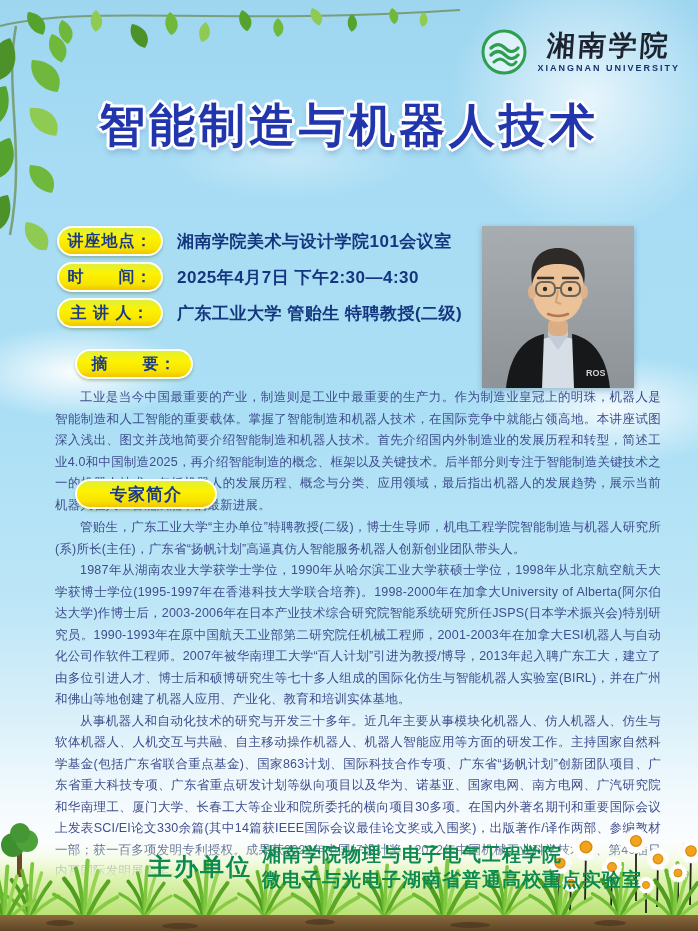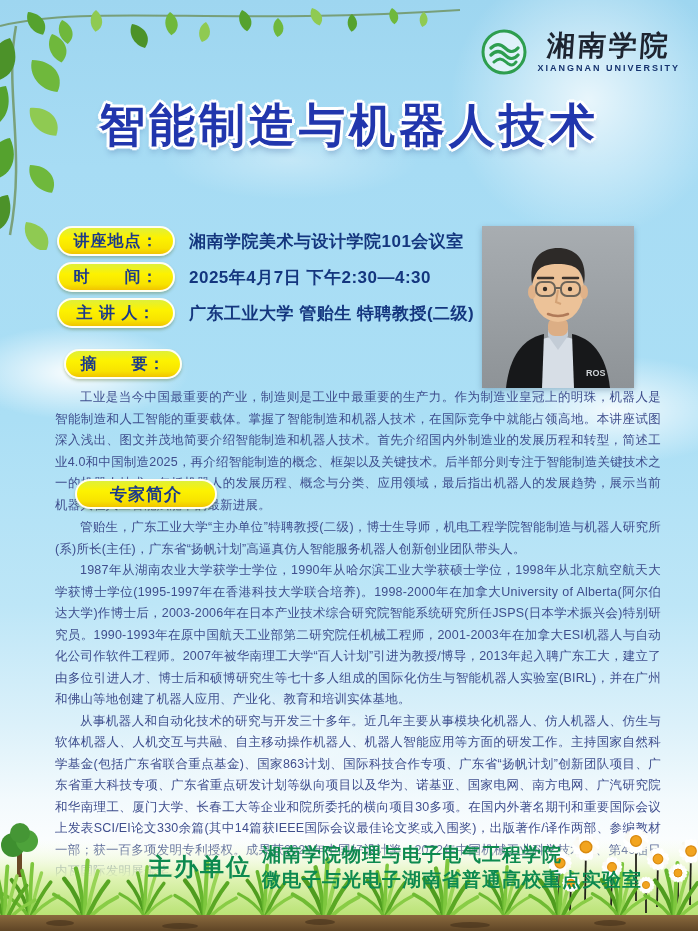--- a/index.html
+++ b/index.html
@@ -22,33 +22,33 @@
     position:absolute; top:95px; left:0; width:100%; text-align:center;
     font-size:46px; font-weight:900; letter-spacing:4px; color:#2136ad;
     text-shadow:-3px 0 0 #fff,3px 0 0 #fff,0 -3px 0 #fff,0 3px 0 #fff,
                 -2px -2px 0 #fff,2px -2px 0 #fff,-2px 2px 0 #fff,2px 2px 0 #fff,
                 0 5px 6px rgba(30,60,130,.35);
   }
   
   .info{position:absolute; left:57px; top:226px;}
   .info-row{display:flex; align-items:center; height:30px; margin-bottom:6px;}
   .pill{
-    width:118px; height:30px; box-sizing:border-box; flex:0 0 auto;
+    width:106px; height:30px; box-sizing:border-box; flex:0 0 auto;
     display:flex; align-items:center; justify-content:center;
     background:linear-gradient(180deg,#dff03a 0%,#fdf200 38%,#f8e300 78%,#f0c400 100%);
     border:2px solid rgba(255,255,255,.95); border-radius:17px;
     box-shadow:0 2px 3px rgba(80,110,40,.35);
     font-size:16px; font-weight:bold; color:#1b3a8a; letter-spacing:1px; white-space:nowrap;
   }
   .info-value{margin-left:14px; font-size:17px; font-weight:bold; color:#14367e; letter-spacing:.5px; white-space:nowrap;}
   
   .photo{position:absolute; left:482px; top:226px; width:152px; height:162px;
     box-shadow:0 2px 6px rgba(60,90,120,.35); background:#9aa0a5;}
   
-  .abstract-pill{position:absolute; left:64px; top:349px; width:118px;}
+  .abstract-pill{position:absolute; left:75px; top:349px; width:118px;}
   .abstract-text{position:absolute; left:55px; top:387px; width:606px;}
   .para{
     font-size:12.5px; line-height:21.5px; color:#3f4e8d; text-align:justify;
     text-indent:2em; letter-spacing:.2px; margin:0;
   }
   .expert-pill{position:absolute; left:75px; top:479px; width:142px; font-size:17px;}
   .bio-text{position:absolute; left:55px; top:517px; width:606px;}
   
   .organizer{position:absolute; left:148px; top:842px; display:flex; align-items:center; gap:10px; z-index:6;}
   .org-label{font-size:24px; font-weight:900; color:#0d8a4f; letter-spacing:2px;}

